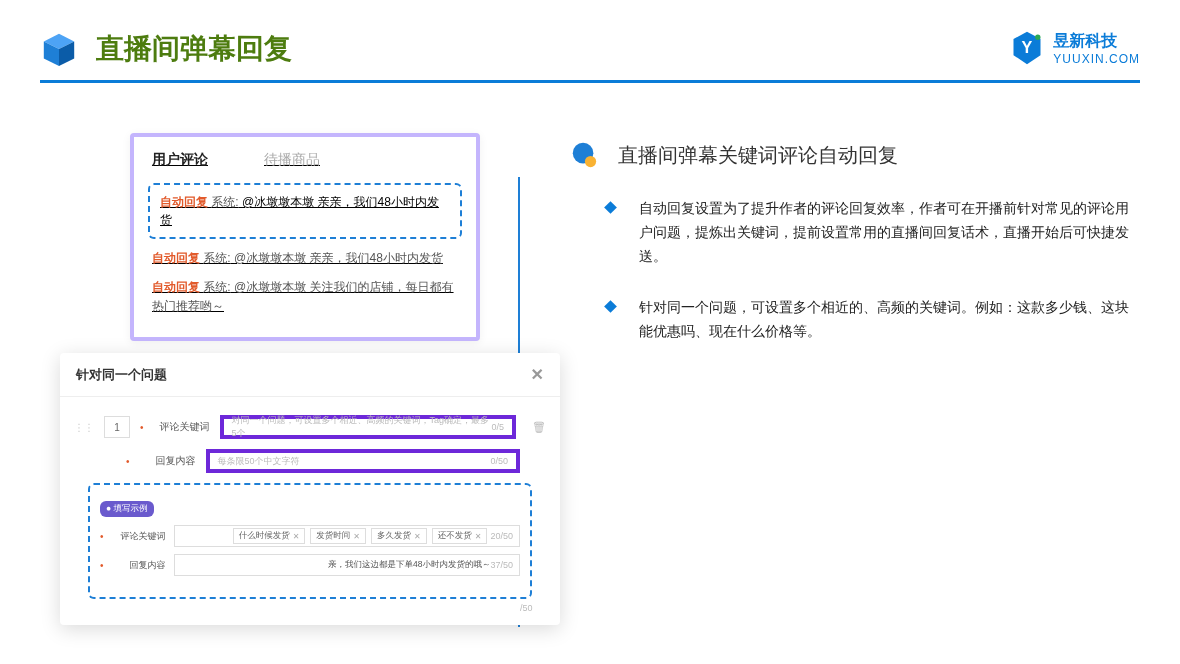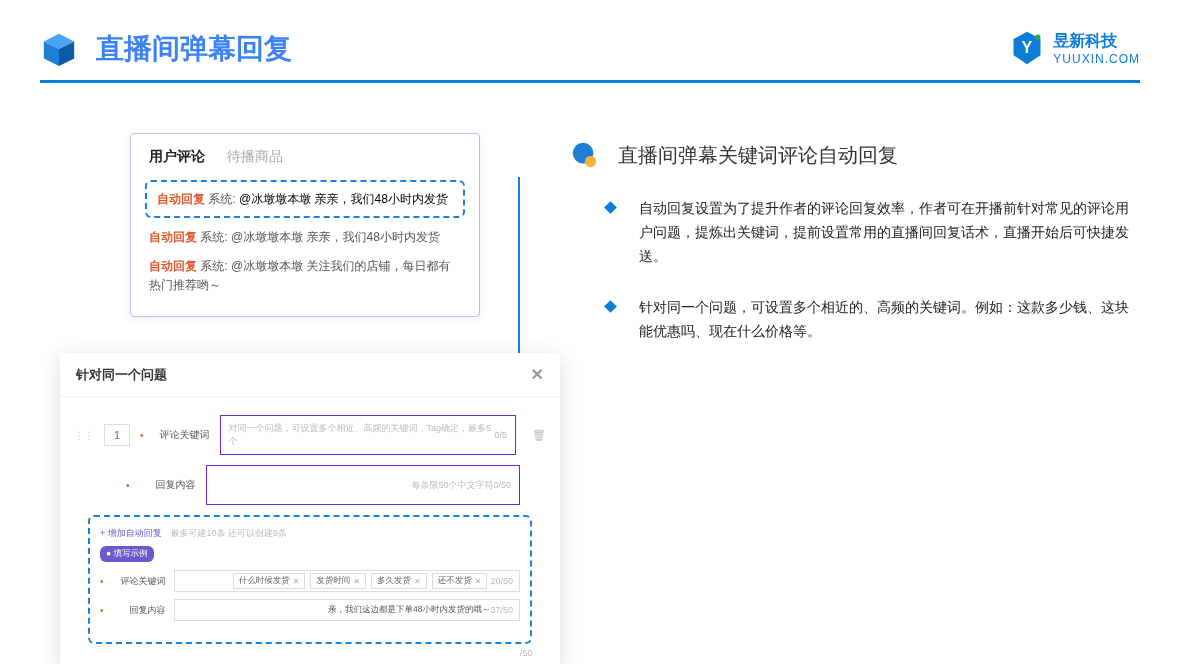--- a/index.html
+++ b/index.html
@@ -2,53 +2,53 @@
 <html><head>
 <meta charset="utf-8">
 <style>
 * { margin: 0; padding: 0; box-sizing: border-box; }
 body { font-family: "Microsoft YaHei", sans-serif; background: #fff; width: 1180px; height: 664px; position: relative; }
 
 
 .header { display: flex; align-items: center; padding: 30px 40px 12px 40px; position: relative; }
 .logo-cube { width: 38px; height: 38px; position: relative; margin-right: 18px; }
 .logo-cube svg { width: 100%; height: 100%; }
-.title { font-size: 28px; font-weight: 600; color: #3b82f6; }
+.title { font-size: 28px; font-weight: 600; color: #4d7c0f; }
 .brand { position: absolute; right: 40px; top: 30px; display: flex; align-items: center; }
 .brand-icon { width: 36px; height: 36px; }
 .brand-text { margin-left: 8px; }
 .brand-cn { font-size: 16px; font-weight: 700; color: #0b7cd8; }
 .brand-en { font-size: 12px; color: #0b7cd8; letter-spacing: 1px; }
 .rule { height: 3px; background: #0b7cd8; margin: 0 40px 0 40px; }
 
 
 .main { display: flex; padding: 50px 40px 0 40px; gap: 40px; }
 .left { width: 490px; position: relative; }
 .right { flex: 1; padding-top: 8px; }
 
 
-.comments-panel { width: 350px; margin-left: 90px; background: #fff; border: 1px solid #c4b5fd; border-radius: 4px; box-shadow: 0 2px 10px rgba(0,0,0,0.06); position: relative; padding-bottom: 20px; }
+.comments-panel { width: 350px; margin-left: 90px; background: #fff; border: 4px solid #c4b5fd; border-radius: 4px; box-shadow: 0 2px 10px rgba(0,0,0,0.06); position: relative; padding-bottom: 20px; text-decoration: underline; }
 .tabs { display: flex; padding: 14px 18px 10px; gap: 22px; font-size: 14px; }
 .tab-active { font-weight: 700; color: #222; }
-.tab-inactive { color: #aaa; }
+.tab-inactive { color: #aaa; margin-left: 34px; }
 .highlight-box { margin: 4px 14px; padding: 8px 10px; border: 2px dashed #1e7fd6; border-radius: 6px; font-size: 12px; line-height: 1.5; position: relative; }
 .autoreply-tag { color: #e25a2b; font-weight: 600; margin-top: 40px; }
 .sys-label { color: #555; }
 .comment-line { margin: 10px 18px 0; font-size: 12px; line-height: 1.6; color: #555; }
 
 
 .settings-modal { position: absolute; top: 220px; left: 20px; width: 500px; background: #fff; border-radius: 4px; box-shadow: 0 4px 20px rgba(0,0,0,0.15); padding: 0 0 18px 0; }
 .modal-header { display: flex; justify-content: space-between; align-items: center; padding: 12px 16px; border-bottom: 1px solid #eee; font-size: 13px; font-weight: 600; color: #333; }
 .close-x { color: #999; cursor: pointer; font-size: 16px; }
 .modal-body { padding: 18px 14px 8px; font-size: 10px; color: #666; }
 .row { display: flex; align-items: center; margin-bottom: 10px; gap: 10px; }
 .num-box { width: 26px; height: 22px; border: 1px solid #ddd; display: flex; align-items: center; justify-content: center; font-size: 10px; }
 .dot-red { color: #e25a2b; margin-right: 2px; }
 .label { width: 54px; text-align: right; font-size: 10px; color: #555; }
-.input-box { flex: 1; border: 1px solid #6d28d9; height: 40px; display: flex; align-items: center; padding: 0 8px; font-size: 9px; color: #bbb; justify-content: flex-end; }
+.input-box { flex: 1; border: 4px solid #6d28d9; height: 24px; display: flex; align-items: center; padding: 0 8px; font-size: 9px; color: #bbb; justify-content: space-between; }
 .counter { color: #bbb; font-size: 9px; }
 .trash { color: #bbb; font-size: 11px; margin-left: 6px; }
 
 
 .example-dashed { margin: 10px 14px 0; border: 2px dashed #1e7fd6; border-radius: 6px; padding: 10px 10px 14px; position: relative; }
 .add-link { color: #6a5acd; font-size: 9px; }
 .add-hint { color: #bbb; font-size: 9px; margin-left: 6px; }
 .example-badge { display: inline-block; background: #6a5acd; color: #fff; font-size: 8.5px; padding: 2px 6px; border-radius: 6px; margin: 6px 0 8px; }
 .tag-pill { border: 1px solid #ddd; padding: 1px 5px; font-size: 8.5px; color: #666; margin-right: 3px; display: inline-flex; align-items: center; }
 .tag-x { color: #aaa; margin-left: 3px; font-size: 8px; }
@@ -142,24 +142,20 @@
           <span class="dot-red">•</span>
           <div class="label">回复内容</div>
           <div class="input-box">
             <span>每条限50个中文字符</span>
             <span class="counter">0/50</span>
           </div>
           <span style="width:16px;"></span>
         </div>
 
         <div class="example-dashed">
-          <div>
-            <span class="add-link">+ 增加自动回复</span>
-            <span class="add-hint">最多可建10条 还可以创建9条</span>
-          </div>
           <div class="example-badge">● 填写示例</div>
           <div class="example-row">
             <span class="dot-red">•</span>
             <div class="example-label">评论关键词</div>
             <div class="example-input">
               <div class="tags-wrap" id="tags-container">
                   <span class="tag-pill">什么时候发货<span class="tag-x">✕</span></span>
                   <span class="tag-pill">发货时间<span class="tag-x">✕</span></span>
                   <span class="tag-pill">多久发货<span class="tag-x">✕</span></span>
                   <span class="tag-pill">还不发货<span class="tag-x">✕</span></span>

